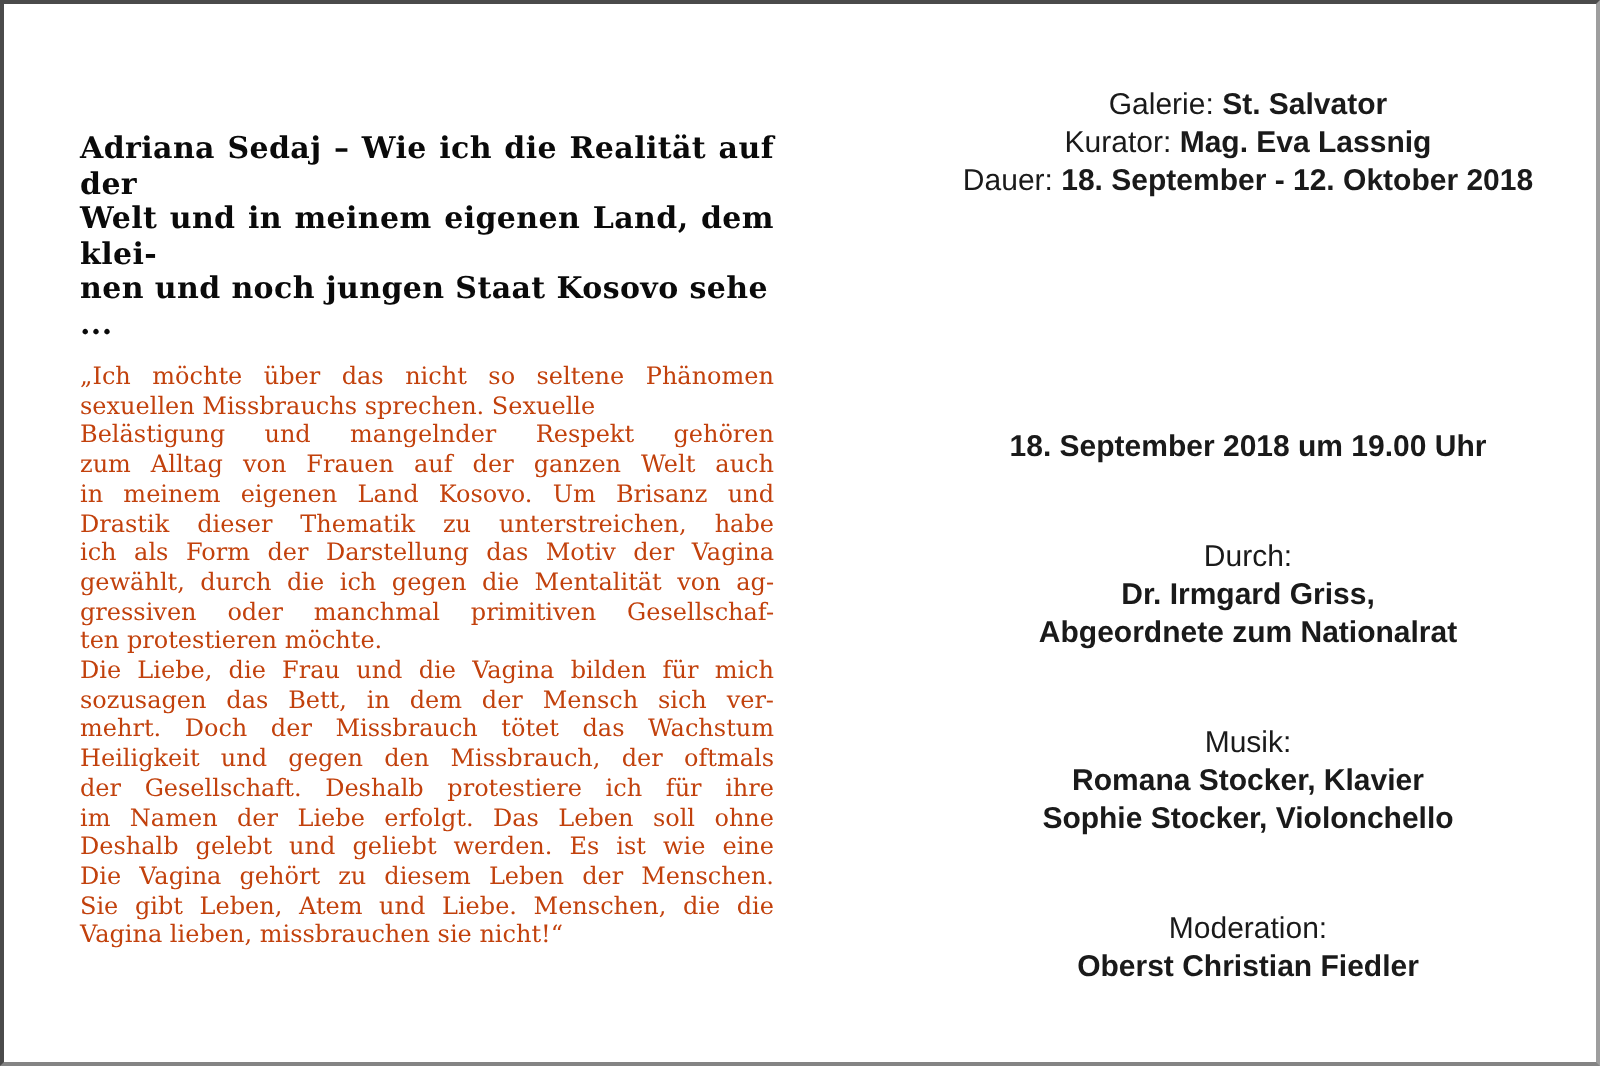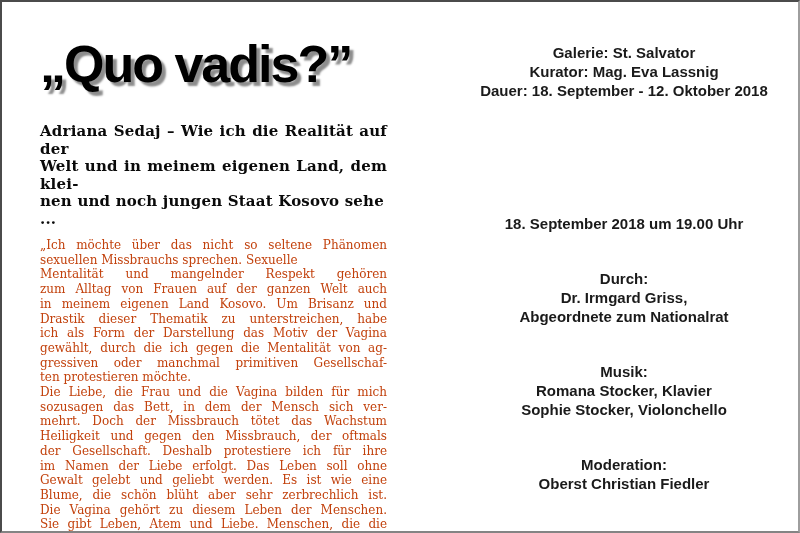--- a/index.html
+++ b/index.html
@@ -50,56 +50,54 @@
   
   .col-right {
     position: absolute;
     left: 463px; top: 41px; width: 318px;
     text-align: center;
     font-size: 15px;
     line-height: 19px;
     color: #1a1a1a;
   }
   .info-line { white-space: nowrap; }
-  .lbl { font-weight: bold; font-style: normal; margin-top: 36px; }
+  .lbl { font-weight: normal; font-style: normal; margin-top: 36px; }
   .val { font-weight: bold; }
   .sections { margin-top: 114px; }
   .section { margin-bottom: 13px; }
 </style>
 </head>
 <body>
 
 <div class="page">
 
   <div class="col-left">
-    <h1 class="title">„Quo vadis?”</h1>
     <div class="intro">
         <div class="tline jl">Adriana Sedaj – Wie ich die Realität auf der</div>
         <div class="tline jl">Welt und in meinem eigenen Land, dem klei-</div>
         <div class="tline">nen und noch jungen Staat Kosovo sehe ...</div>
       </div>
     <div class="body-text">
         <div class="tline jl">„Ich möchte über das nicht so seltene Phänomen</div>
         <div class="tline">sexuellen Missbrauchs sprechen. Sexuelle</div>
-        <div class="tline jl">Mentalität und mangelnder Respekt gehören</div>
+        <div class="tline jl">Belästigung und mangelnder Respekt gehören</div>
         <div class="tline jl">zum Alltag von Frauen auf der ganzen Welt auch</div>
         <div class="tline jl">in meinem eigenen Land Kosovo. Um Brisanz und</div>
         <div class="tline jl">Drastik dieser Thematik zu unterstreichen, habe</div>
         <div class="tline jl">ich als Form der Darstellung das Motiv der Vagina</div>
         <div class="tline jl">gewählt, durch die ich gegen die Mentalität von ag-</div>
         <div class="tline jl">gressiven oder manchmal primitiven Gesellschaf-</div>
         <div class="tline">ten protestieren möchte.</div>
         <div class="tline jl">Die Liebe, die Frau und die Vagina bilden für mich</div>
         <div class="tline jl">sozusagen das Bett, in dem der Mensch sich ver-</div>
         <div class="tline jl">mehrt. Doch der Missbrauch tötet das Wachstum</div>
         <div class="tline jl">Heiligkeit und gegen den Missbrauch, der oftmals</div>
         <div class="tline jl">der Gesellschaft. Deshalb protestiere ich für ihre</div>
         <div class="tline jl">im Namen der Liebe erfolgt. Das Leben soll ohne</div>
-        <div class="tline jl">Gewalt gelebt und geliebt werden. Es ist wie eine</div>
-        <div class="tline jl">Blume, die schön blüht aber sehr zerbrechlich ist.</div>
+        <div class="tline jl">Deshalb gelebt und geliebt werden. Es ist wie eine</div>
         <div class="tline jl">Die Vagina gehört zu diesem Leben der Menschen.</div>
         <div class="tline jl">Sie gibt Leben, Atem und Liebe. Menschen, die die</div>
         <div class="tline">Vagina lieben, missbrauchen sie nicht!“</div>
       </div>
   </div>
 
   <div class="col-right">
     <div class="info-block">
         <div class="info-line"><span class="lbl">Galerie:</span> <span class="val">St. Salvator</span></div>
         <div class="info-line"><span class="lbl">Kurator:</span> <span class="val">Mag. Eva Lassnig</span></div>

